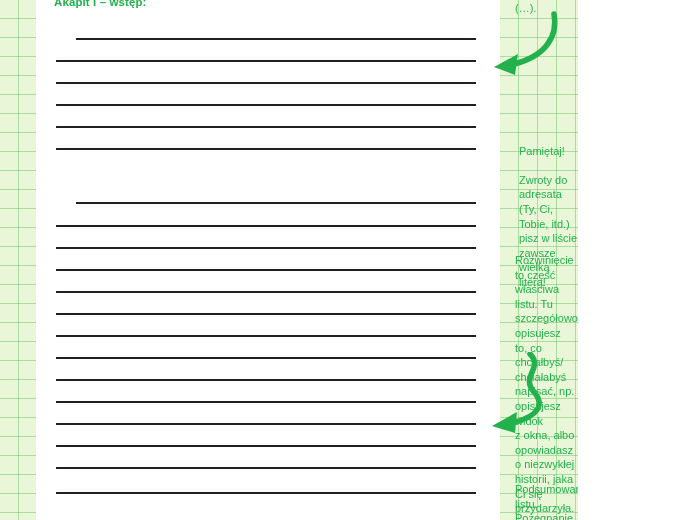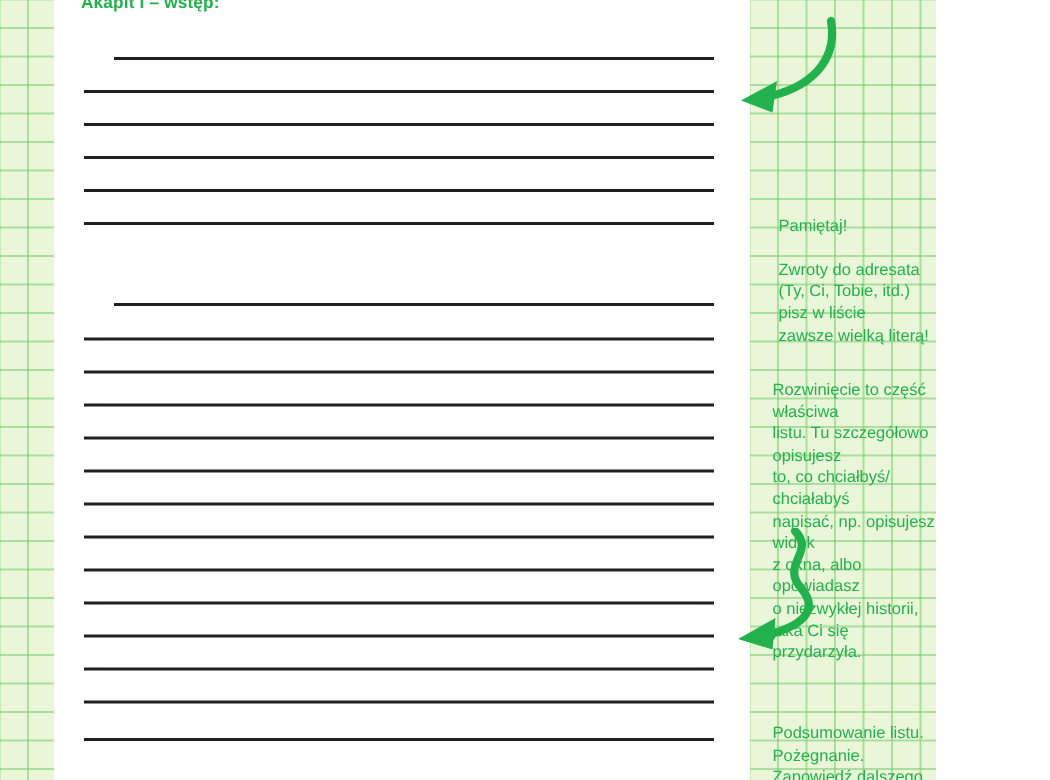--- a/index.html
+++ b/index.html
@@ -2,21 +2,21 @@
 <html><head>
 <meta charset="utf-8">
 <style>
   html, body {
     margin: 0;
     padding: 0;
     background: #ffffff;
   }
   #page {
     position: relative;
-    width: 624px;
+    width: 578px;
     height: 520px;
     overflow: hidden;
     background: #ffffff;
     font-family: "Liberation Sans", sans-serif;
   }
 
   
   .grid-strip {
     position: absolute;
     top: 0;

